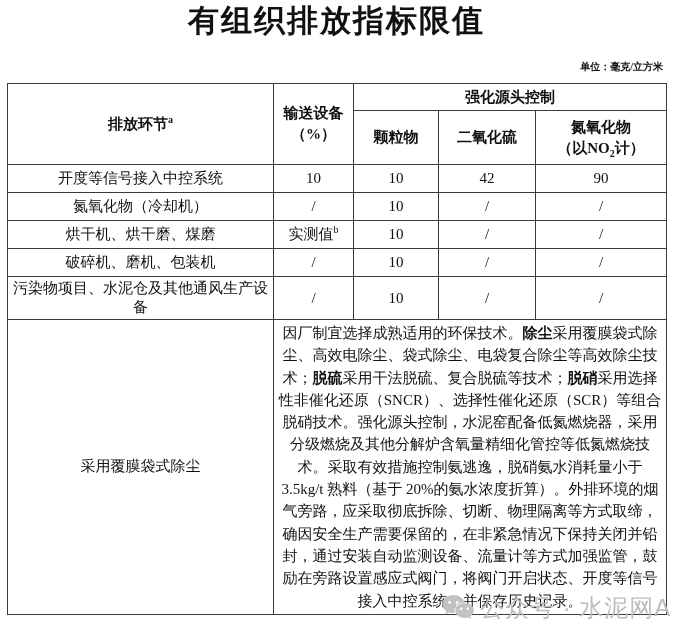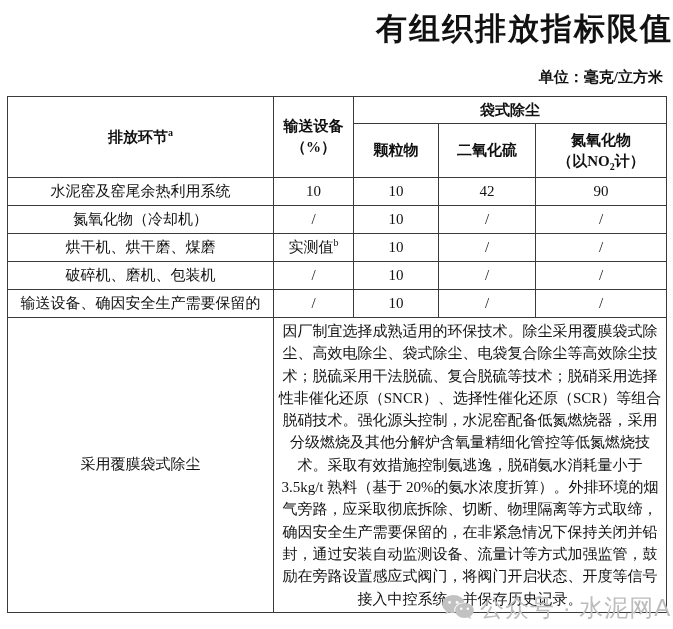--- a/index.html
+++ b/index.html
@@ -9,31 +9,31 @@
   }
   body {
     width: 673px;
     height: 629px;
     position: relative;
     overflow: hidden;
     font-family: "Liberation Serif", "DejaVu Serif", serif;
     color: #111111;
   }
   .page-title {
-    margin: 10px 0 0 0;
-    text-align: right;
+    margin: 2px 0 0 0;
+    text-align: center;
     font-size: 31px;
     font-weight: bold;
     letter-spacing: 2px;
     line-height: 38px;
   }
   .unit-line {
     margin: 20px 10px 9px 0;
     text-align: right;
-    font-size: 15px;
+    font-size: 10px;
     font-weight: bold;
   }
   table.limits {
     border-collapse: collapse;
     table-layout: fixed;
     width: 659px;
     margin-left: 7px;
   }
   table.limits th, table.limits td {
     border: 1px solid #3a3a3a;
@@ -53,21 +53,21 @@
   sub { font-size: 10px; line-height: 0; }
   td.measures-label { font-size: 15px; }
   td.measures-text {
     text-align: justify;
     text-justify: inter-character;
     vertical-align: top;
     padding: 7px 9px 6px 10px;
     font-size: 15.5px;
     line-height: 22.3px;
   }
-  td.measures-text strong { font-weight: normal; }
+  td.measures-text strong { font-weight: bold; }
   .watermark {
     position: absolute;
     left: 441px;
     top: 592px;
     display: flex;
     align-items: center;
     gap: 5px;
     pointer-events: none;
   }
   .watermark-text {
@@ -90,31 +90,31 @@
     <col style="width:266px">
     <col style="width:80px">
     <col style="width:85px">
     <col style="width:97px">
     <col style="width:131px">
   </colgroup>
   <thead>
     <tr class="hdr-top">
       <th rowspan="2"><span>排放环节</span><sup>a</sup></th>
       <th rowspan="2">输送设备（%）</th>
-      <th colspan="3">袋式除尘</th>
+      <th colspan="3">强化源头控制</th>
     </tr>
     <tr class="hdr-sub">
       <th>颗粒物</th>
       <th>二氧化硫</th>
       <th><span>氮氧化物</span><br><span><span>（以NO</span><sub>2</sub><span>计）</span></span></th>
     </tr>
   </thead>
   <tbody>
     <tr class="data-row">
-      <td>水泥窑及窑尾余热利用系统</td>
+      <td>开度等信号接入中控系统</td>
       <td>10</td>
       <td>10</td>
       <td>42</td>
       <td>90</td>
     </tr>
     <tr class="data-row">
       <td>氮氧化物（冷却机）</td>
       <td>/</td>
       <td>10</td>
       <td>/</td>
@@ -128,21 +128,21 @@
       <td>/</td>
     </tr>
     <tr class="data-row">
       <td>破碎机、磨机、包装机</td>
       <td>/</td>
       <td>10</td>
       <td>/</td>
       <td>/</td>
     </tr>
     <tr class="data-row">
-      <td>输送设备、确因安全生产需要保留的</td>
+      <td>污染物项目、水泥仓及其他通风生产设备</td>
       <td>/</td>
       <td>10</td>
       <td>/</td>
       <td>/</td>
     </tr>
     <tr class="control-row">
       <td class="measures-label">采用覆膜袋式除尘</td>
       <td class="measures-text" colspan="4"><span>因厂制宜选择成熟适用的环保技术。</span><strong>除尘</strong><span>采用覆膜袋式除尘、高效电除尘、袋式除尘、电袋复合除尘等高效除尘技术；</span><strong>脱硫</strong><span>采用干法脱硫、复合脱硫等技术；</span><strong>脱硝</strong><span>采用选择性非催化还原（SNCR）、选择性催化还原（SCR）等组合脱硝技术。强化源头控制，水泥窑配备低氮燃烧器，采用分级燃烧及其他分解炉含氧量精细化管控等低氮燃烧技术。采取有效措施控制氨逃逸，脱硝氨水消耗量小于 3.5kg/t 熟料（基于 20%的氨水浓度折算）。外排环境的烟气旁路，应采取彻底拆除、切断、物理隔离等方式取缔，确因安全生产需要保留的，在非紧急情况下保持关闭并铅封，通过安装自动监测设备、流量计等方式加强监管，鼓励在旁路设置感应式阀门，将阀门开启状态、开度等信号接入中控系统，并保存历史记录。</span></td>
     </tr>
   </tbody>

